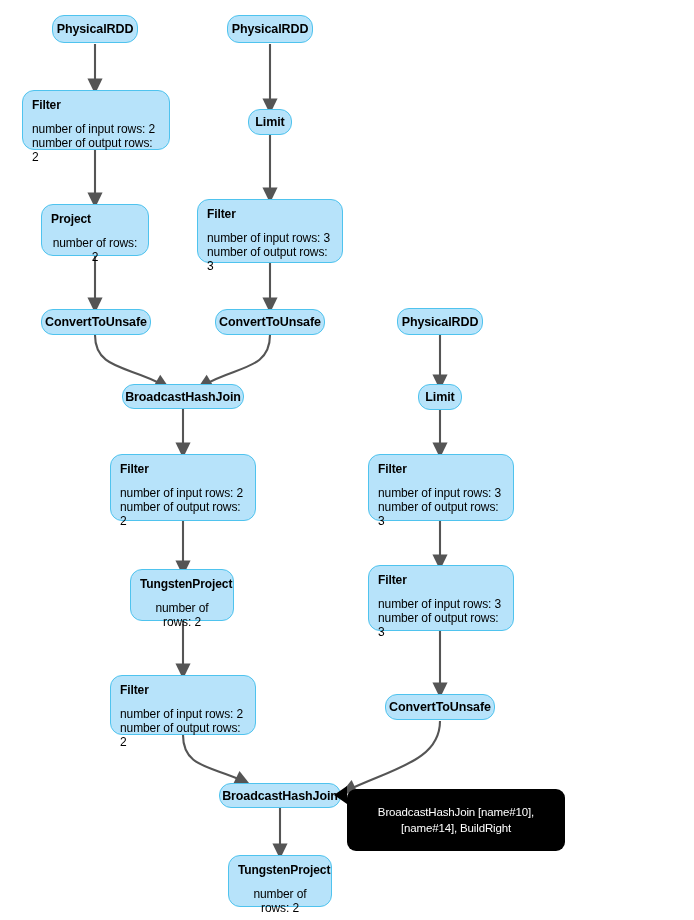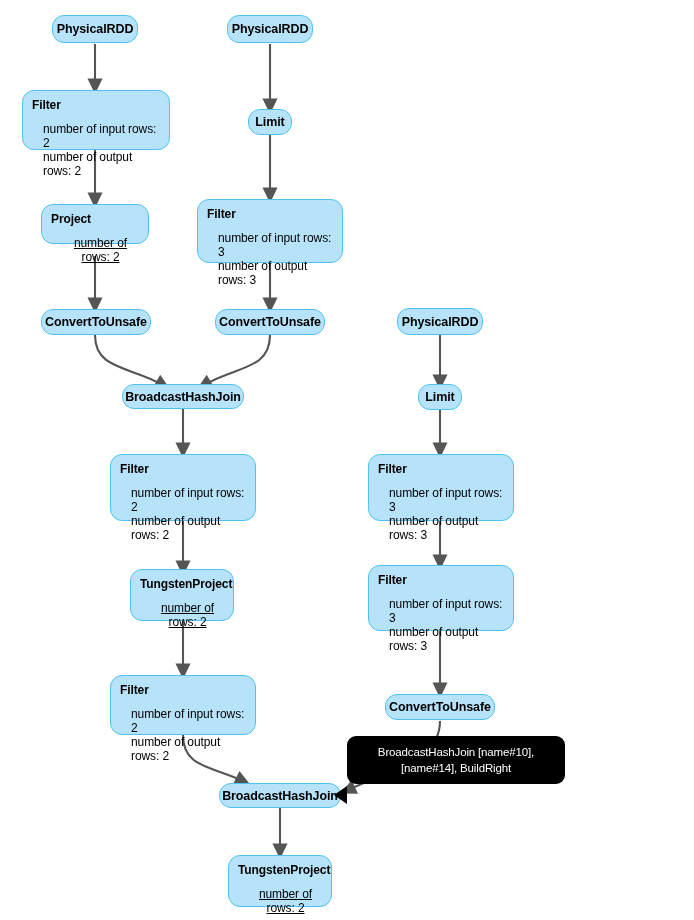--- a/index.html
+++ b/index.html
@@ -50,25 +50,23 @@
     font-size: 12px;
     line-height: 15px;
     letter-spacing: -0.1px;
   }
   .node .metrics {
     margin-top: 9px;
     font-size: 12px;
     line-height: 14px;
     font-weight: normal;
     letter-spacing: -0.1px;
-    margin-left: 11px;
   }
   .node.centered-metric .metrics {
     text-align: center;
-    text-decoration: underline;
   }
   .node.centered-metric .title {
     text-align: center;
   }
   .tooltip {
     position: absolute;
     box-sizing: border-box;
     background: #000000;
     color: #ffffff;
     border-radius: 9px;
@@ -148,21 +146,21 @@
   </div>
 
   <div class="node detailed" style="left:22px; top:90px; width:148px; height:60px;">
     <div class="title">Filter</div>
     <div class="metrics">
       <div>number of input rows: 2</div>
       <div>number of output rows: 2</div>
     </div>
   </div>
 
-  <div class="node detailed centered-metric" style="left:41px; top:204px; width:108px; height:40px;">
+  <div class="node detailed centered-metric" style="left:41px; top:204px; width:108px; height:52px;">
     <div class="title" style="text-align:left;">Project</div>
     <div class="metrics">
       <div>number of rows: 2</div>
     </div>
   </div>
 
   <div class="node simple" style="left:41px; top:309px; width:110px; height:26px;">
     <span>ConvertToUnsafe</span>
   </div>
 
@@ -240,21 +238,21 @@
   <div class="node simple" style="left:385px; top:694px; width:110px; height:26px;">
     <span>ConvertToUnsafe</span>
   </div>
 
   <div class="node simple" style="left:219px; top:783px; width:122px; height:25px;">
     <span>BroadcastHashJoin</span>
   </div>
 
   <div class="tooltip-tail" style="left:334px; top:786px;"></div>
 
-  <div class="tooltip" style="left:347px; top:736px; width:218px; height:48px;">
+  <div class="tooltip" style="left:347px; top:789px; width:218px; height:62px;">
     <div>
       <div>BroadcastHashJoin [name#10],</div>
       <div>[name#14], BuildRight</div>
     </div>
   </div>
 
   <div class="node detailed centered-metric" style="left:228px; top:855px; width:104px; height:52px;">
     <div class="title" style="text-align:center;">TungstenProject</div>
     <div class="metrics">
       <div>number of rows: 2</div>

